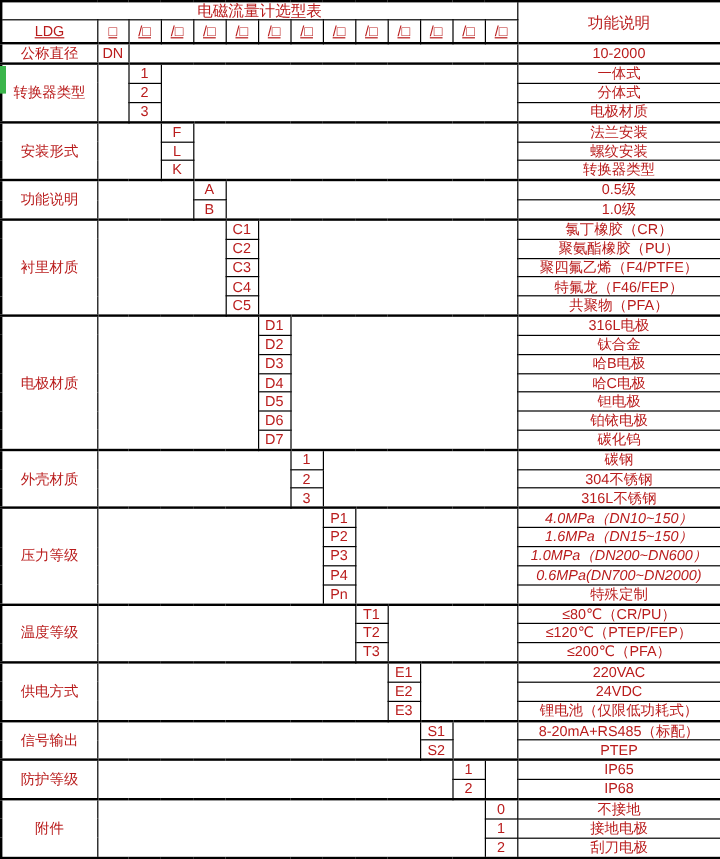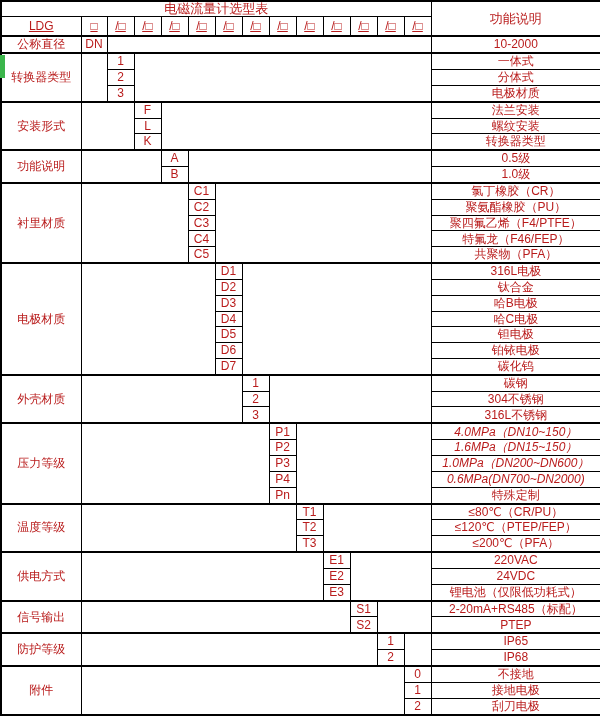--- a/index.html
+++ b/index.html
@@ -264,21 +264,21 @@
 <tr>
   <td>E3</td>
   <td>锂电池（仅限低功耗式）</td>
 </tr>
 
 <tr class="bs">
   <td rowspan="2">信号输出</td>
   <td class="spacer" rowspan="2" colspan="10"></td>
   <td>S1</td>
   <td class="spacer" rowspan="2" colspan="2"></td>
-  <td>2-20mA+RS485（标配）</td>
+  <td>8-20mA+RS485（标配）</td>
 </tr>
 <tr>
   <td>S2</td>
   <td>PTEP</td>
 </tr>
 
 <tr class="bs">
   <td rowspan="2">防护等级</td>
   <td class="spacer" rowspan="2" colspan="11"></td>
   <td>1</td>

